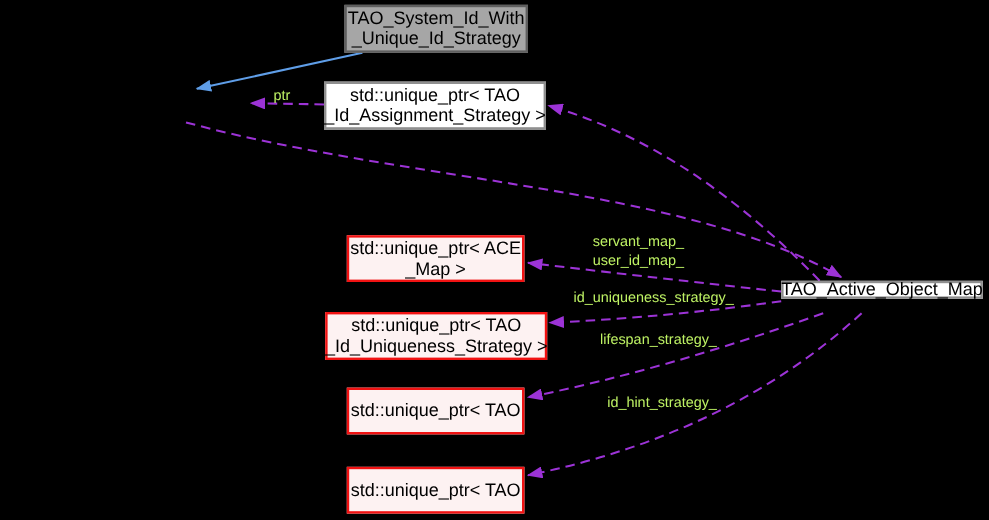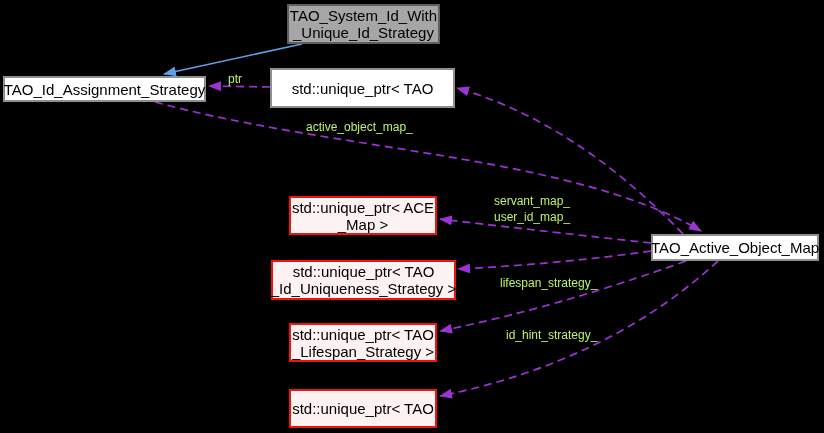--- a/index.html
+++ b/index.html
@@ -62,59 +62,56 @@
     <path class="edge dashed" d="M686,261 Q555,308 440,331" marker-end="url(#arrow-purple)"></path>
 
     <path class="edge dashed" d="M718,261 Q608,362 440,396" marker-end="url(#arrow-purple)"></path>
   </svg>
 
   <div class="node node-gray" style="left:287px;top:4px;width:153px;height:40px">
     <span>TAO_System_Id_With</span>
     <span>_Unique_Id_Strategy</span>
   </div>
 
-  <div class="node node-white" style="left:3px;top:76px;width:203px;height:26px">
-    <span>TAO_Id_Assignment_Strategy</span>
-  </div>
 
   <div class="node node-white" style="left:270px;top:68px;width:185px;height:40px">
     <span>std::unique_ptr&lt; TAO</span>
+    <span>_Id_Assignment_Strategy &gt;</span>
   </div>
 
   <div class="node node-red" style="left:289px;top:196px;width:148px;height:39px">
     <span>std::unique_ptr&lt; ACE</span>
     <span>_Map &gt;</span>
   </div>
 
   <div class="node node-red" style="left:271px;top:260px;width:185px;height:40px">
     <span>std::unique_ptr&lt; TAO</span>
     <span>_Id_Uniqueness_Strategy &gt;</span>
   </div>
 
   <div class="node node-red" style="left:289px;top:323px;width:148px;height:39px">
     <span>std::unique_ptr&lt; TAO</span>
-    <span>_Lifespan_Strategy &gt;</span>
   </div>
 
   <div class="node node-red" style="left:289px;top:389px;width:148px;height:39px">
     <span>std::unique_ptr&lt; TAO</span>
   </div>
 
-  <div class="node node-white" style="left:651px;top:234px;width:168px;height:27px">
+  <div class="node node-white" style="left:651px;top:234px;width:168px;height:15px">
     <span>TAO_Active_Object_Map</span>
   </div>
 
   <span class="edge-label" style="left:228px;top:71px">ptr</span>
 
 
-  <span class="edge-label" style="left:306px;top:119px">active_object_map_</span>
 
   <div class="edge-label center" style="left:494px;top:193px;width:122px">
     <div>servant_map_</div>
     <div>user_id_map_</div>
   </div>
 
+  <span class="edge-label" style="left:478px;top:240px">id_uniqueness_strategy_</span>
 
   <span class="edge-label" style="left:500px;top:275px">lifespan_strategy_</span>
 
   <span class="edge-label" style="left:506px;top:327px">id_hint_strategy_</span>
 
 </div>
 
 </body></html>

